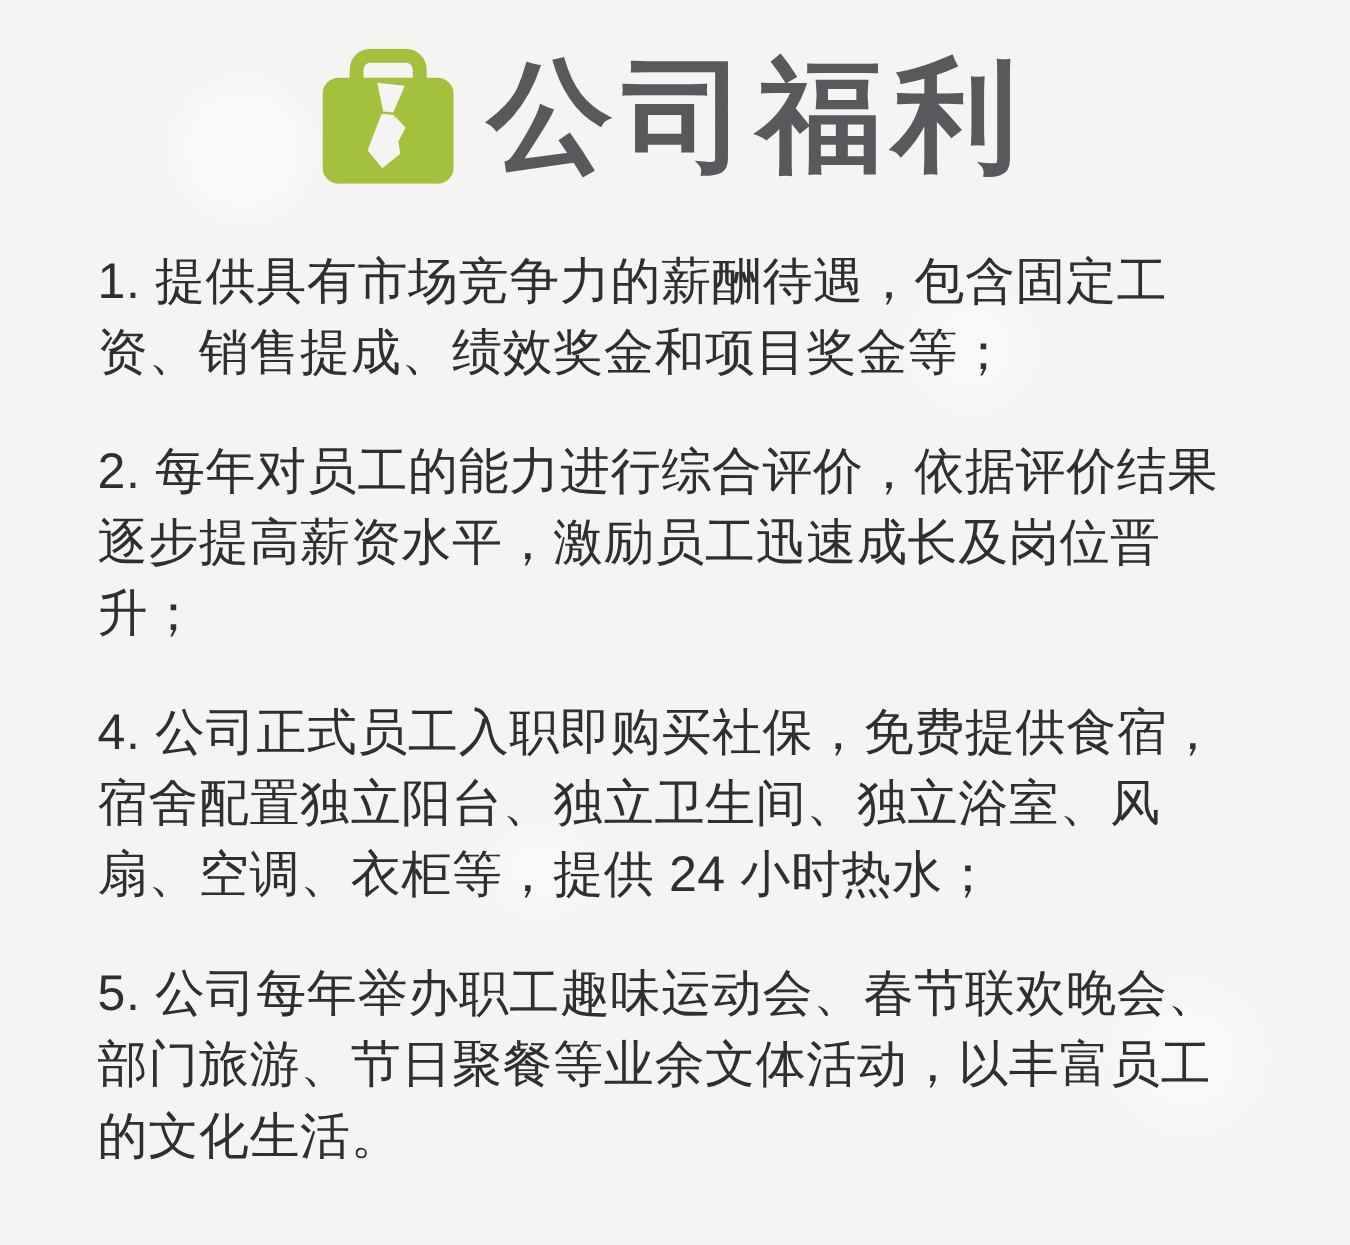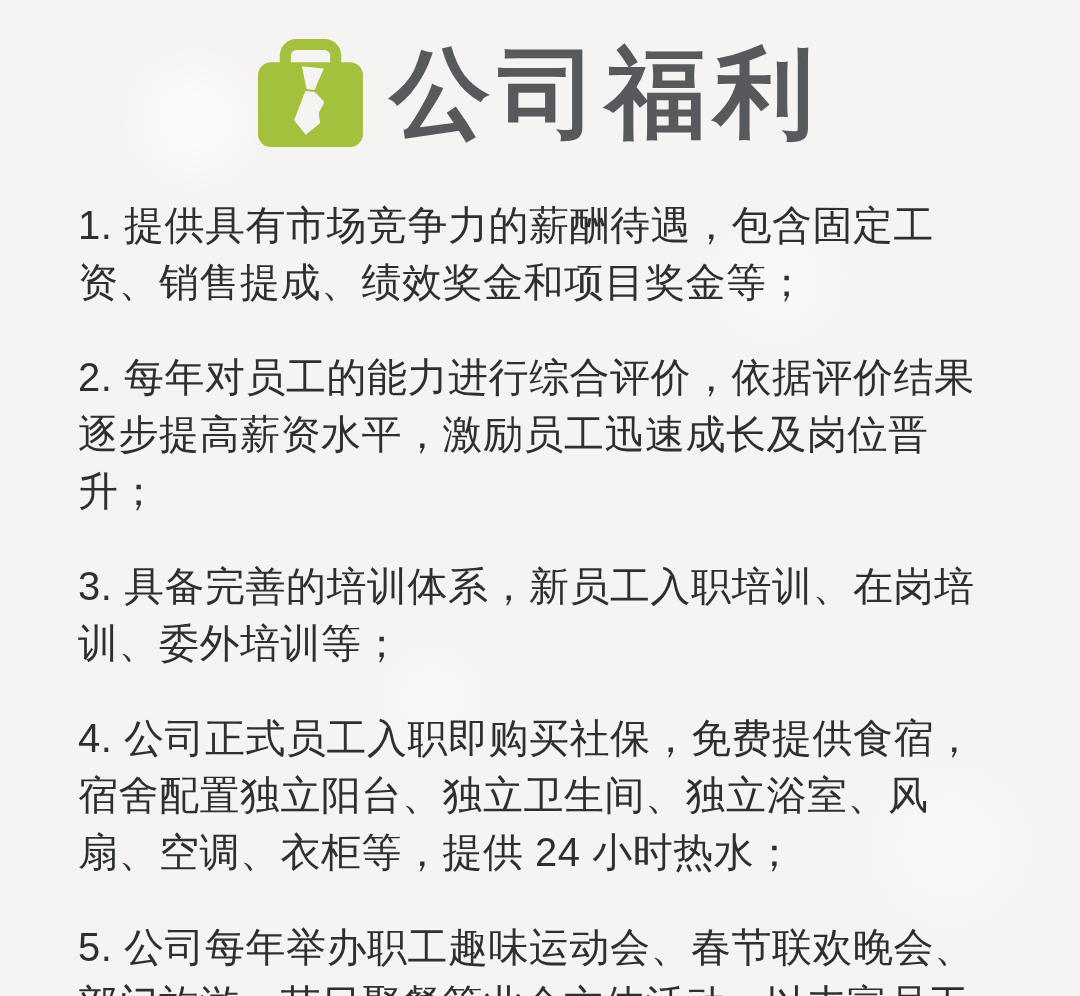--- a/index.html
+++ b/index.html
@@ -80,18 +80,17 @@
 
         <polygon points="46,52 56,52 64,82 51,95 38,82"></polygon>
       </g>
     </svg>
     <h1 class="page-title">公司福利</h1>
   </header>
 
   <main class="benefits">
     <p class="benefit">1. 提供具有市场竞争力的薪酬待遇，包含固定工资、销售提成、绩效奖金和项目奖金等；</p>
     <p class="benefit">2. 每年对员工的能力进行综合评价，依据评价结果逐步提高薪资水平，激励员工迅速成长及岗位晋升；</p>
-    <p class="benefit">3. 具备完善的培训体系，新员工入职培训、在岗培训、委外培训等；</p>
     <p class="benefit">4. 公司正式员工入职即购买社保，免费提供食宿，宿舍配置独立阳台、独立卫生间、独立浴室、风扇、空调、衣柜等，提供 24 小时热水；</p>
     <p class="benefit">5. 公司每年举办职工趣味运动会、春节联欢晚会、部门旅游、节日聚餐等业余文体活动，以丰富员工的文化生活。</p>
   </main>
 
 </div>
 
 </body></html>

